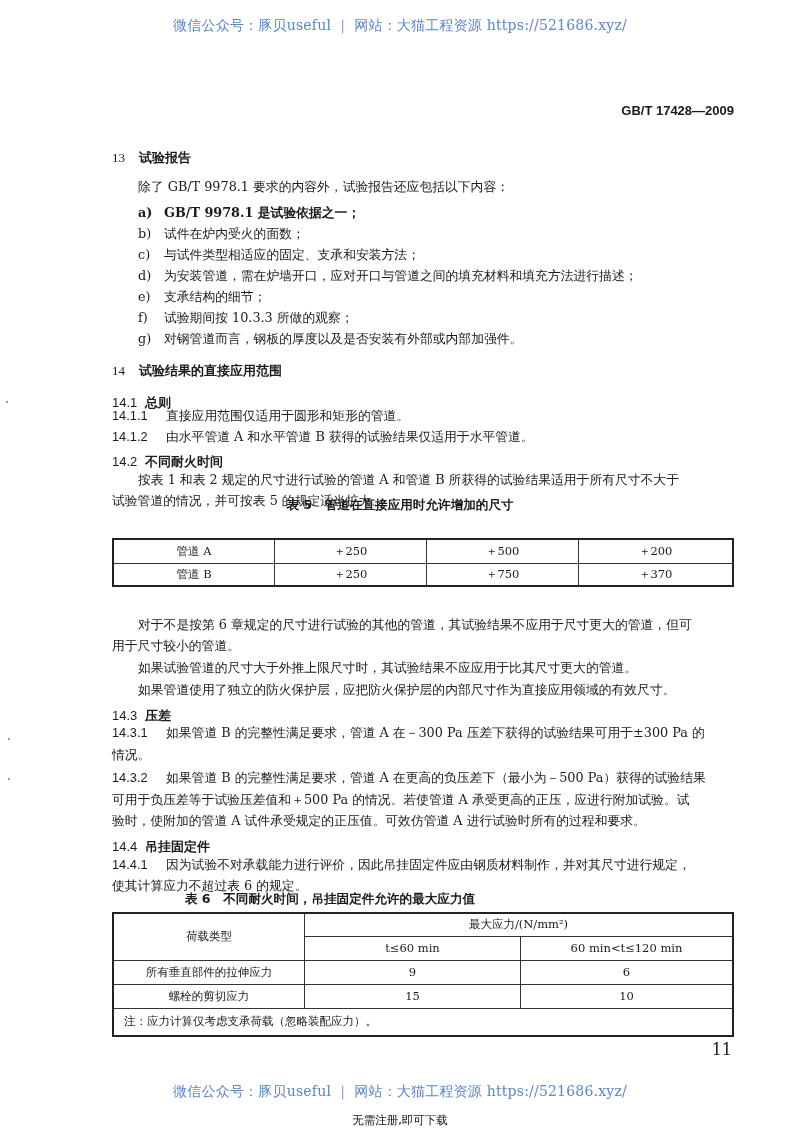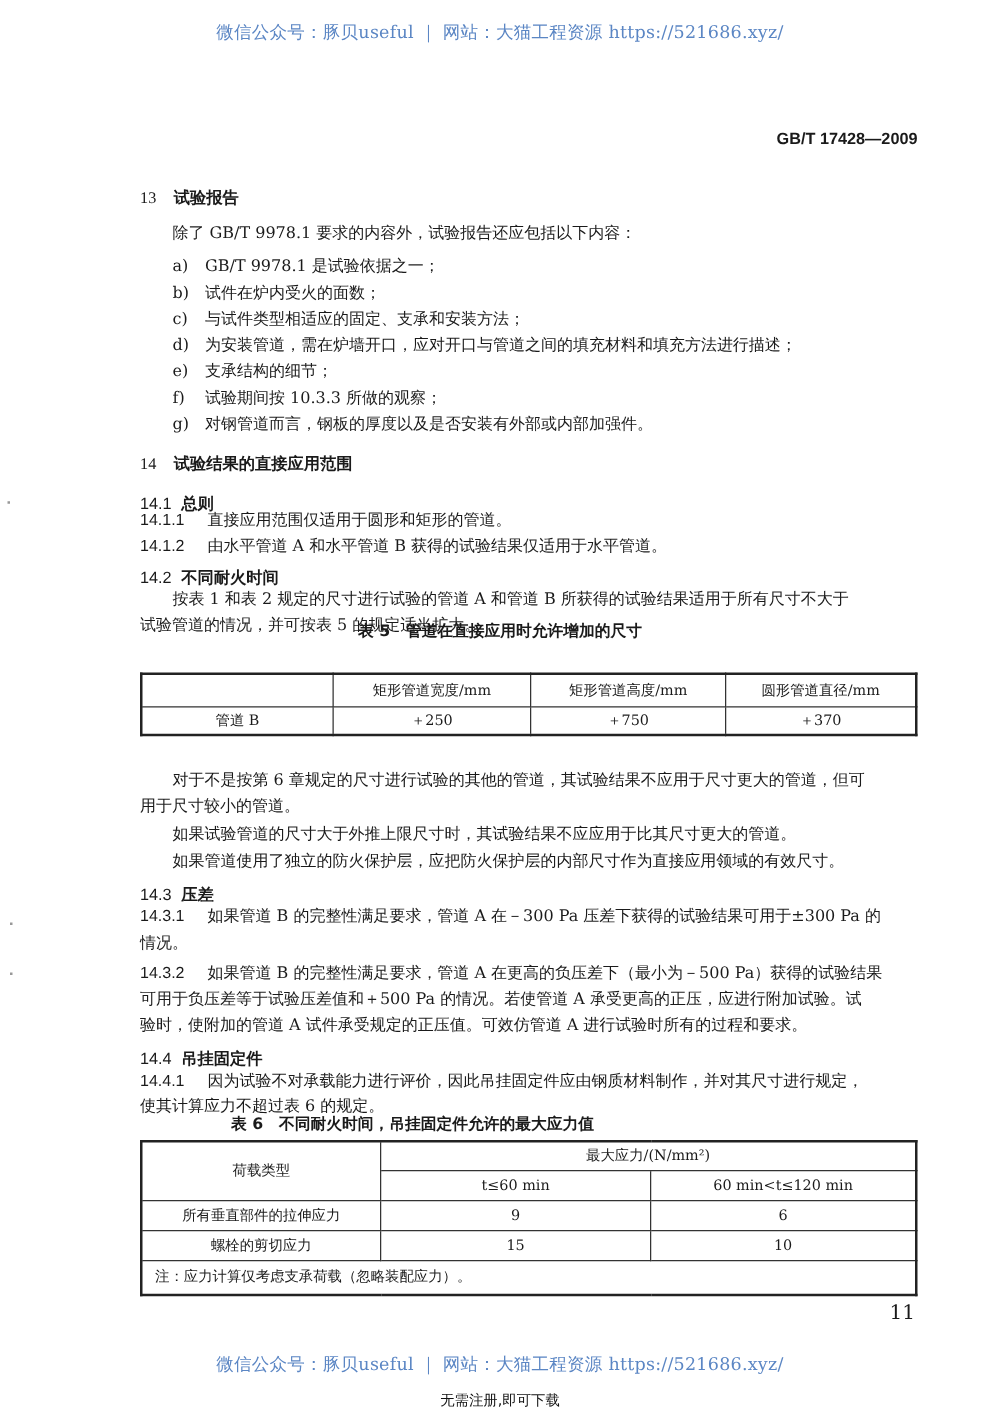--- a/index.html
+++ b/index.html
@@ -29,21 +29,21 @@
 
 <div class="abs wm" style="left:0;width:800px;text-align:center;top:17px;">微信公众号：豚贝useful ｜ 网站：大猫工程资源 https://521686.xyz/</div>
 
 <div class="abs std" style="right:66px;top:103px;">GB/T 17428—2009</div>
 
 <div class="abs h1" style="left:112px;top:149px;">
   <span class="num">13</span><span>试验报告</span>
 </div>
 <div class="abs p" style="left:138px;top:176px;">除了 GB/T 9978.1 要求的内容外，试验报告还应包括以下内容：</div>
 
-<div class="abs list-item" style="left:138px;top:205px;"><span class="lbl">a)</span><span>GB/T 9978.1 是试验依据之一；</span></div>
+<div class="abs list-item" style="left:138px;top:205px;font-weight:bold;"><span class="lbl">a)</span><span>GB/T 9978.1 是试验依据之一；</span></div>
 <div class="abs list-item" style="left:138px;top:226px;"><span class="lbl">b)</span><span>试件在炉内受火的面数；</span></div>
 <div class="abs list-item" style="left:138px;top:247px;"><span class="lbl">c)</span><span>与试件类型相适应的固定、支承和安装方法；</span></div>
 <div class="abs list-item" style="left:138px;top:268px;"><span class="lbl">d)</span><span>为安装管道，需在炉墙开口，应对开口与管道之间的填充材料和填充方法进行描述；</span></div>
 <div class="abs list-item" style="left:138px;top:289px;"><span class="lbl">e)</span><span>支承结构的细节；</span></div>
 <div class="abs list-item" style="left:138px;top:310px;"><span class="lbl">f)</span><span>试验期间按 10.3.3 所做的观察；</span></div>
 <div class="abs list-item" style="left:138px;top:331px;"><span class="lbl">g)</span><span>对钢管道而言，钢板的厚度以及是否安装有外部或内部加强件。</span></div>
 
 <div class="abs h1" style="left:112px;top:362px;">
   <span class="num">14</span><span>试验结果的直接应用范围</span>
 </div>
@@ -61,25 +61,25 @@
 <div class="abs h2" style="left:112px;top:453px;">
   <span class="num">14.2</span><span>不同耐火时间</span>
 </div>
 <div class="abs p" style="left:138px;top:469px;">按表 1 和表 2 规定的尺寸进行试验的管道 A 和管道 B 所获得的试验结果适用于所有尺寸不大于</div>
 <div class="abs p" style="left:112px;top:490px;">试验管道的情况，并可按表 5 的规定适当扩大。</div>
 
 <div class="abs caption" style="left:0;width:800px;text-align:center;top:497px;">表 5　管道在直接应用时允许增加的尺寸</div>
 
 <table class="doc" style="left:112px;top:538px;width:622px;">
   <tbody>
-      <tr style="height:26px;">
-    <td style="width:152px;"></td>
-    <td style="width:157px;">矩形管道宽度/mm</td>
-    <td style="width:155px;">矩形管道高度/mm</td>
-    <td>圆形管道直径/mm</td>
+  <tr style="height:24px;">
+    <td>管道 A</td>
+    <td>＋250</td>
+    <td>＋500</td>
+    <td>＋200</td>
   </tr>
   <tr style="height:23px;">
     <td>管道 B</td>
     <td>＋250</td>
     <td>＋750</td>
     <td>＋370</td>
   </tr>
 </tbody>
   </table>
 

